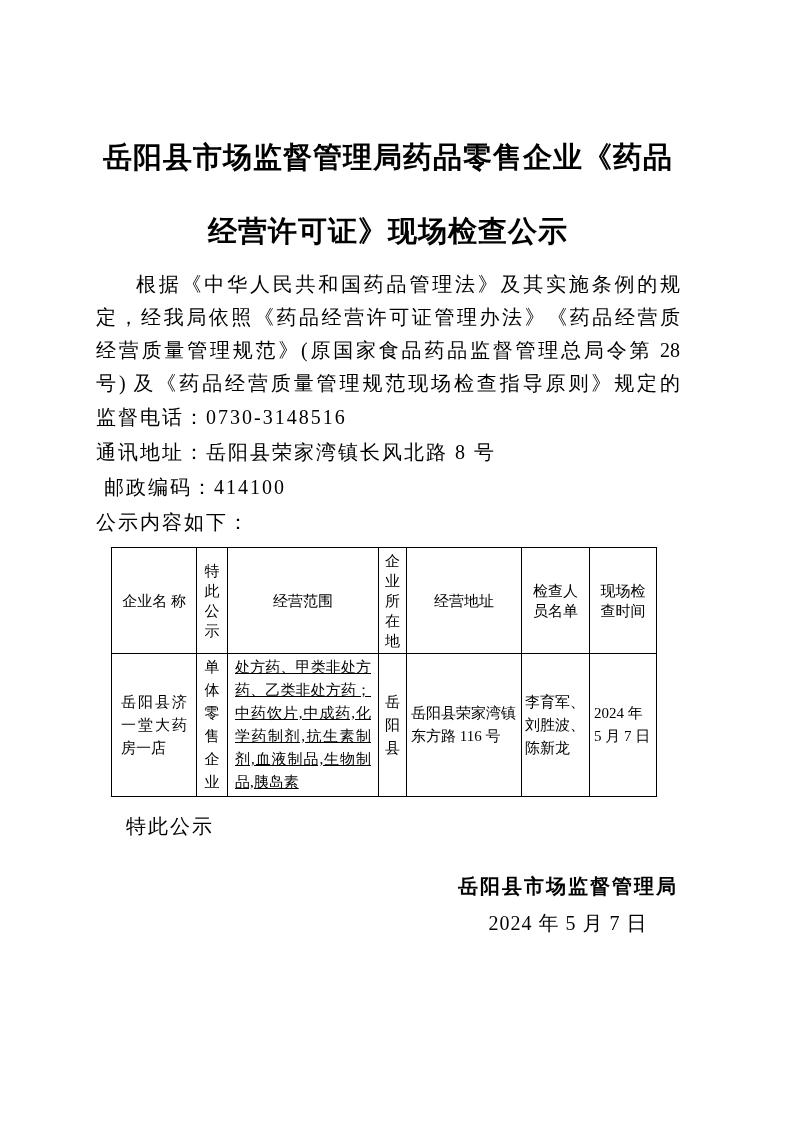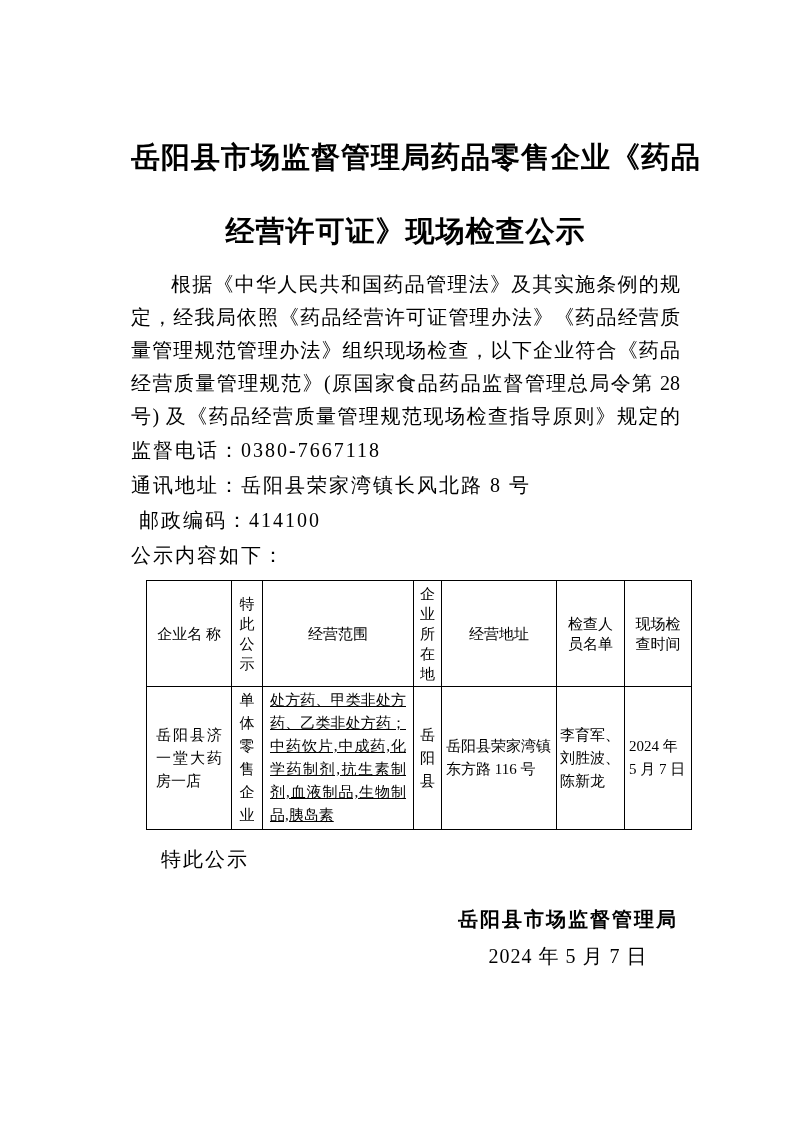--- a/index.html
+++ b/index.html
@@ -9,21 +9,21 @@
     height: 1122px;
     margin: 0 auto;
     background: #ffffff;
     color: #000000;
     font-family: "Liberation Serif", "DejaVu Serif", serif;
     overflow: hidden;
     box-sizing: border-box;
   }
   .content {
     position: absolute;
-    left: 131px;
+    left: 96px;
     right: 113px;
     top: 0;
   }
   
   .doc-title {
     margin: 120px 0 0 0;
     font-size: 29px;
     font-weight: bold;
     text-align: center;
     letter-spacing: 1px;
@@ -122,27 +122,26 @@
   <div class="content">
 
     <h1 class="doc-title">
       <div class="title-line">岳阳县市场监督管理局药品零售企业《药品</div>
       <div class="title-line">经营许可证》现场检查公示</div>
     </h1>
 
     <div class="intro">
       <div class="para-line first">根据《中华人民共和国药品管理法》及其实施条例的规</div>
       <div class="para-line">定，经我局依照《药品经营许可证管理办法》《药品经营质</div>
-      <div class="para-line">量管理规范管理办法》组织现场检查，以下企业符合《药品</div>
       <div class="para-line">经营质量管理规范》(原国家食品药品监督管理总局令第 28</div>
       <div class="para-line">号) 及《药品经营质量管理规范现场检查指导原则》规定的</div>
     </div>
 
     <div class="contact">
-      <div class="contact-line">监督电话：0380-7667118</div>
+      <div class="contact-line">监督电话：0730-3148516</div>
       <div class="contact-line">通讯地址：岳阳县荣家湾镇长风北路 8 号</div>
       <div class="contact-line postal">邮政编码：414100</div>
       <div class="contact-line">公示内容如下：</div>
     </div>
 
     <table class="inspection-table">
       <colgroup>
         <col style="width:85px">
         <col style="width:31px">
         <col style="width:151px">

